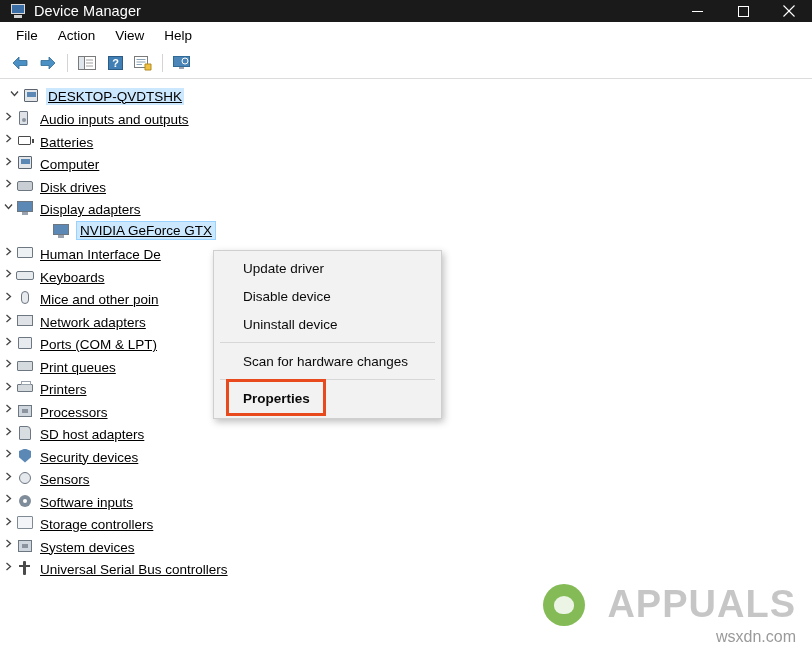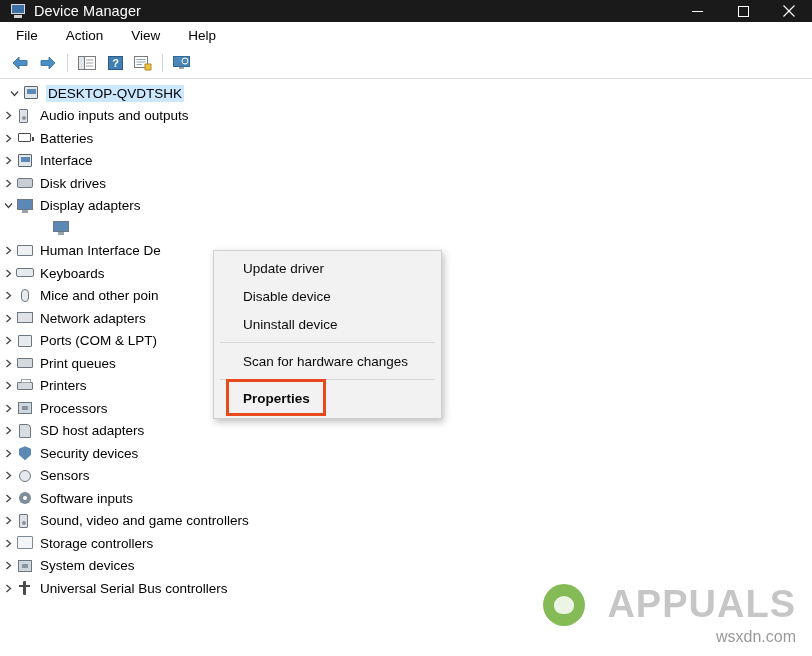--- a/index.html
+++ b/index.html
@@ -76,21 +76,20 @@
   .winbtn svg { display: block; }
   
   .menubar {
     height: 26px;
     background: #ffffff;
     display: flex;
     align-items: center;
     padding-left: 6px;
     flex: 0 0 auto;
     border-bottom: none;
-    gap: 8px;
   }
   .menu-item {
     padding: 3px 10px;
     font-size: 13.5px;
     color: #000000;
   }
   
   .toolbar {
     height: 30px;
     background: #ffffff;
@@ -118,22 +117,23 @@
   .tree {
     flex: 1 1 auto;
     overflow: hidden;
     padding-top: 3px;
     position: relative;
     background: #ffffff;
   }
   .row {
     height: 22.5px;
     display: flex;
-    align-items: center;
+    align-items: flex-end;
     white-space: nowrap;
+    text-decoration: underline;
   }
   .twisty {
     width: 16px;
     height: 22px;
     display: flex;
     align-items: center;
     justify-content: center;
     flex: 0 0 auto;
   }
   .twisty svg { display:block; }
@@ -472,21 +472,21 @@
 
     <div class="row indent-1">
       <span class="twisty">
         <svg width="9" height="9" viewBox="0 0 9 9">
             <path d="M2.5 1 L6.5 4.5 L2.5 8" fill="none" stroke="#444" stroke-width="1.3"></path>
           </svg>
       </span>
       <span class="ico">
           <span class="ic-pc"></span>
         </span>
-      <span class="lbl">Interface</span>
+      <span class="lbl">Computer</span>
     </div>
 
     <div class="row indent-1">
       <span class="twisty">
         <svg width="9" height="9" viewBox="0 0 9 9">
             <path d="M2.5 1 L6.5 4.5 L2.5 8" fill="none" stroke="#444" stroke-width="1.3"></path>
           </svg>
       </span>
       <span class="ico">
           <span class="ic-disk"></span>
@@ -505,20 +505,21 @@
           <span class="ic-stand"></span>
         </span>
       <span class="lbl">Display adapters</span>
     </div>
 
     <div class="row indent-2 selected-dev">
       <span class="ico">
           <span class="ic-screen"></span>
           <span class="ic-stand"></span>
         </span>
+      <span class="lbl">NVIDIA GeForce GTX</span>
     </div>
 
     <div class="row indent-1">
       <span class="twisty">
         <svg width="9" height="9" viewBox="0 0 9 9">
             <path d="M2.5 1 L6.5 4.5 L2.5 8" fill="none" stroke="#444" stroke-width="1.3"></path>
           </svg>
       </span>
       <span class="ico">
           <span class="ic-hid"></span>
@@ -652,31 +653,20 @@
         <svg width="9" height="9" viewBox="0 0 9 9">
             <path d="M2.5 1 L6.5 4.5 L2.5 8" fill="none" stroke="#444" stroke-width="1.3"></path>
           </svg>
       </span>
       <span class="ico">
           <span class="ic-gear"></span>
         </span>
       <span class="lbl">Software inputs</span>
     </div>
 
-    <div class="row indent-1">
-      <span class="twisty">
-        <svg width="9" height="9" viewBox="0 0 9 9">
-            <path d="M2.5 1 L6.5 4.5 L2.5 8" fill="none" stroke="#444" stroke-width="1.3"></path>
-          </svg>
-      </span>
-      <span class="ico">
-          <span class="ic-speaker"></span>
-        </span>
-      <span class="lbl">Sound, video and game controllers</span>
-    </div>
 
     <div class="row indent-1">
       <span class="twisty">
         <svg width="9" height="9" viewBox="0 0 9 9">
             <path d="M2.5 1 L6.5 4.5 L2.5 8" fill="none" stroke="#444" stroke-width="1.3"></path>
           </svg>
       </span>
       <span class="ico">
           <span class="ic-box"></span>
         </span>

